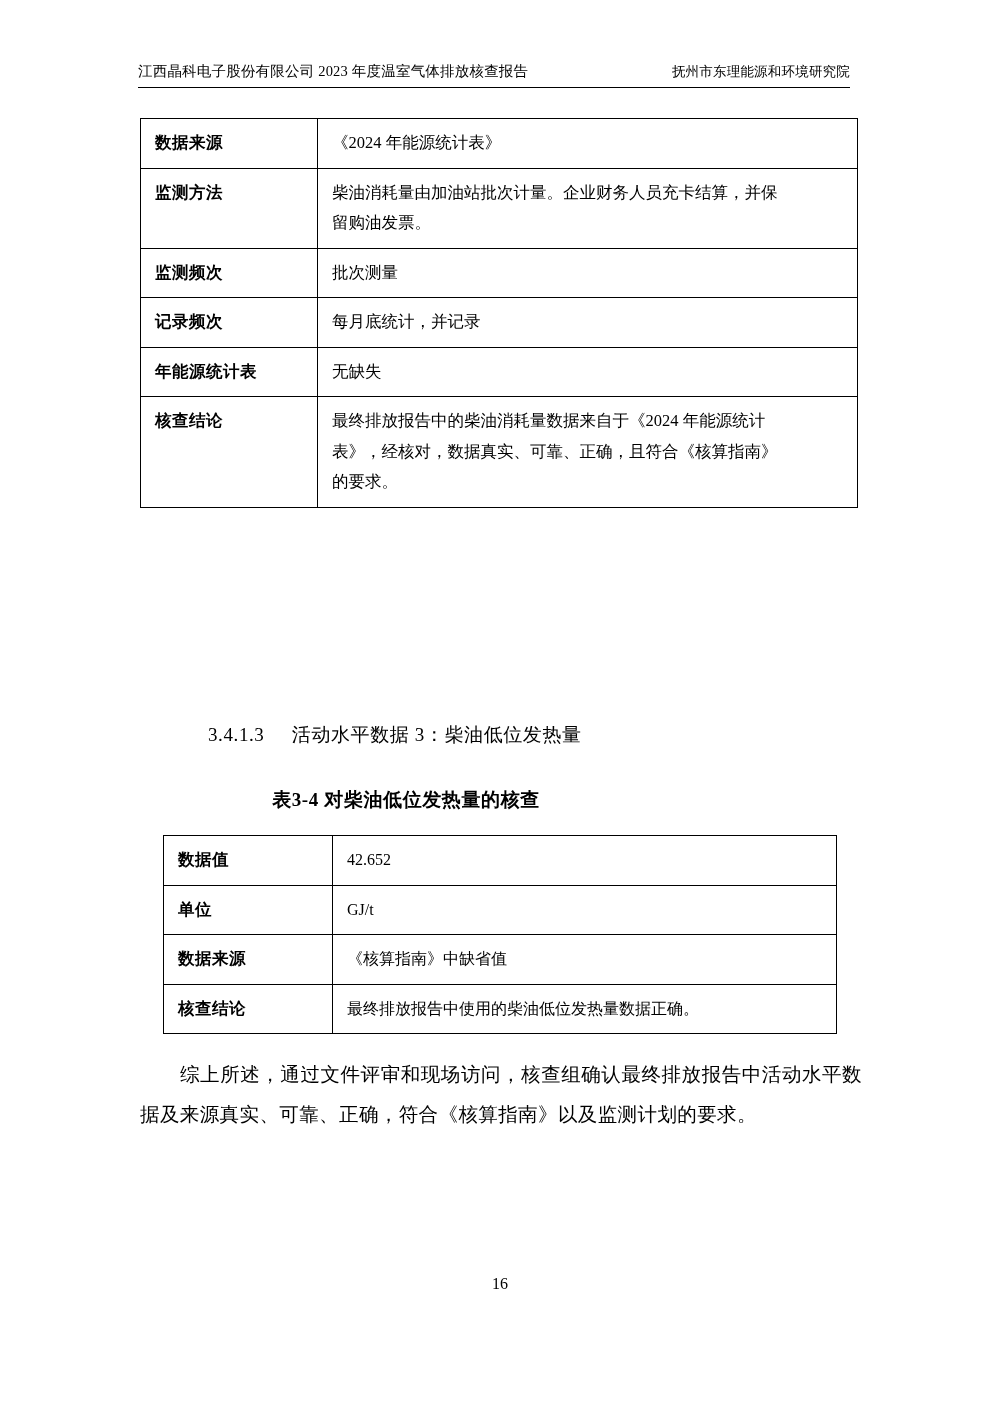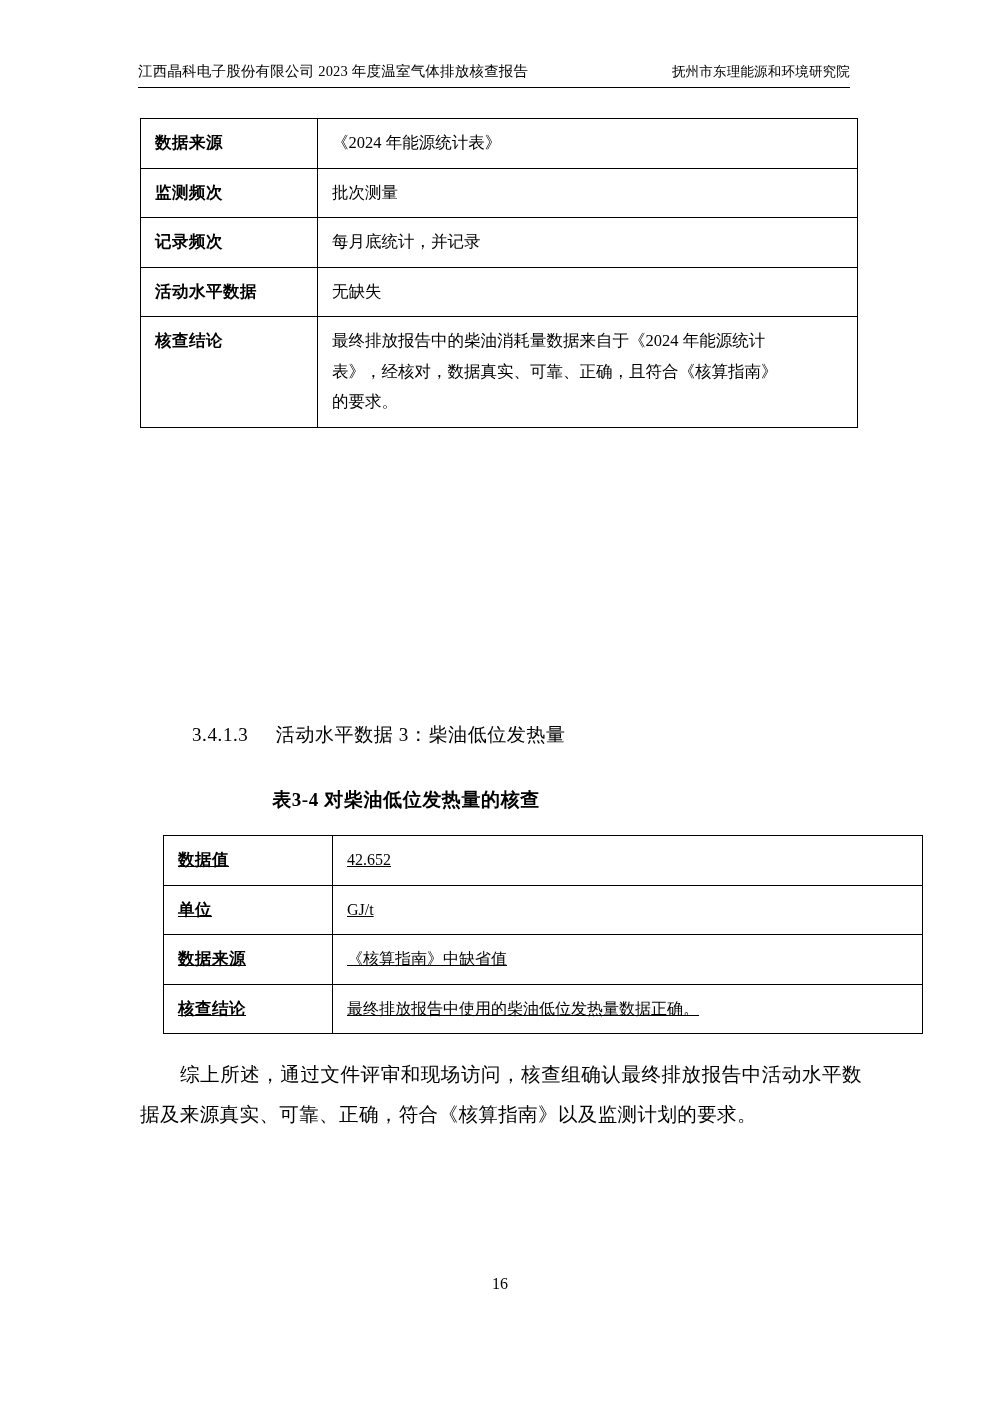--- a/index.html
+++ b/index.html
@@ -81,42 +81,42 @@
 
   
   .section-heading {
     position: absolute;
     top: 722px;
     left: 192px;
     font-size: 19px;
     letter-spacing: 0.6px;
     white-space: nowrap;
   }
-  .section-heading .num { margin-right: 22px; }
+  .section-heading .num { margin-right: 22px; margin-left: 16px; }
 
   
   .table-caption {
     position: absolute;
     top: 787px;
     left: 0;
     width: 812px;
     text-align: center;
     font-size: 19px;
     font-weight: bold;
     letter-spacing: 0.6px;
   }
 
   
   .table2-wrap {
     position: absolute;
     top: 835px;
     left: 163px;
     width: 674px;
   }
-  .table2-wrap table { width: 760px; text-decoration: underline; }
+  .table2-wrap table { width: 674px; }
   .table2-wrap td { padding: 8px 12px 8px 14px; }
   .table2-wrap td.label { width: 142px; }
   .table2-wrap td.value { font-size: 16px; }
 
   
   .closing {
     position: absolute;
     top: 1055px;
     left: 140px;
     width: 722px;
@@ -150,33 +150,40 @@
   <div class="table1-wrap">
     <table class="doc-table">
       <tbody>
         <tr>
           <td class="label">数据来源</td>
           <td class="value">
             <p>《2024 年能源统计表》</p>
           </td>
         </tr>
         <tr>
+          <td class="label">监测方法</td>
+          <td class="value">
+            <p>柴油消耗量由加油站批次计量。企业财务人员充卡结算，并保</p>
+            <p>留购油发票。</p>
+          </td>
+        </tr>
+        <tr>
           <td class="label">监测频次</td>
           <td class="value">
             <p>批次测量</p>
           </td>
         </tr>
         <tr>
           <td class="label">记录频次</td>
           <td class="value">
             <p>每月底统计，并记录</p>
           </td>
         </tr>
         <tr>
-          <td class="label">活动水平数据</td>
+          <td class="label">年能源统计表</td>
           <td class="value">
             <p>无缺失</p>
           </td>
         </tr>
         <tr>
           <td class="label">核查结论</td>
           <td class="value">
             <p>最终排放报告中的柴油消耗量数据来自于《2024 年能源统计</p>
             <p>表》，经核对，数据真实、可靠、正确，且符合《核算指南》</p>
             <p>的要求。</p>

